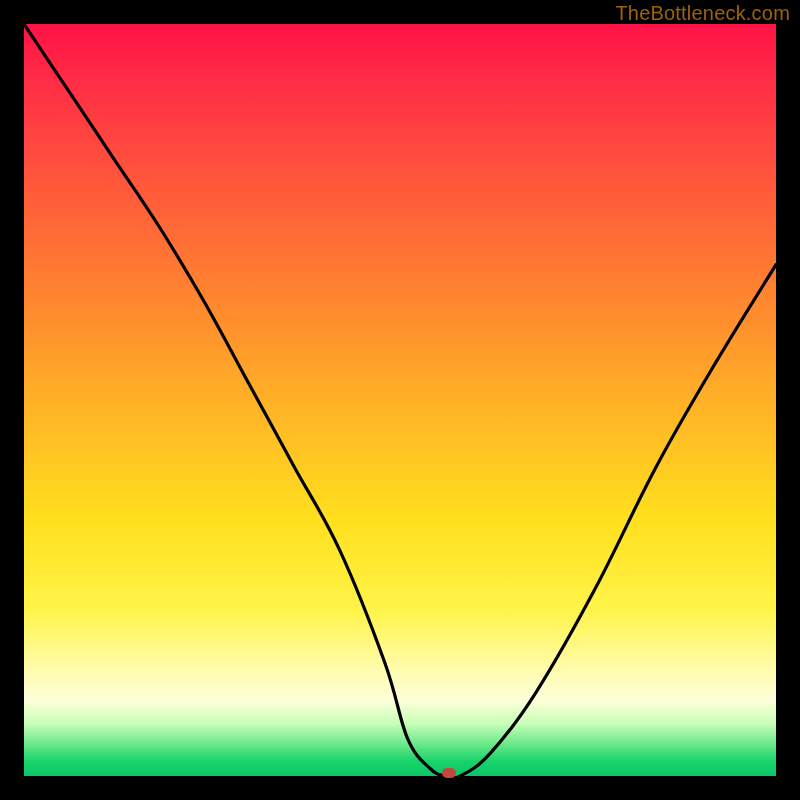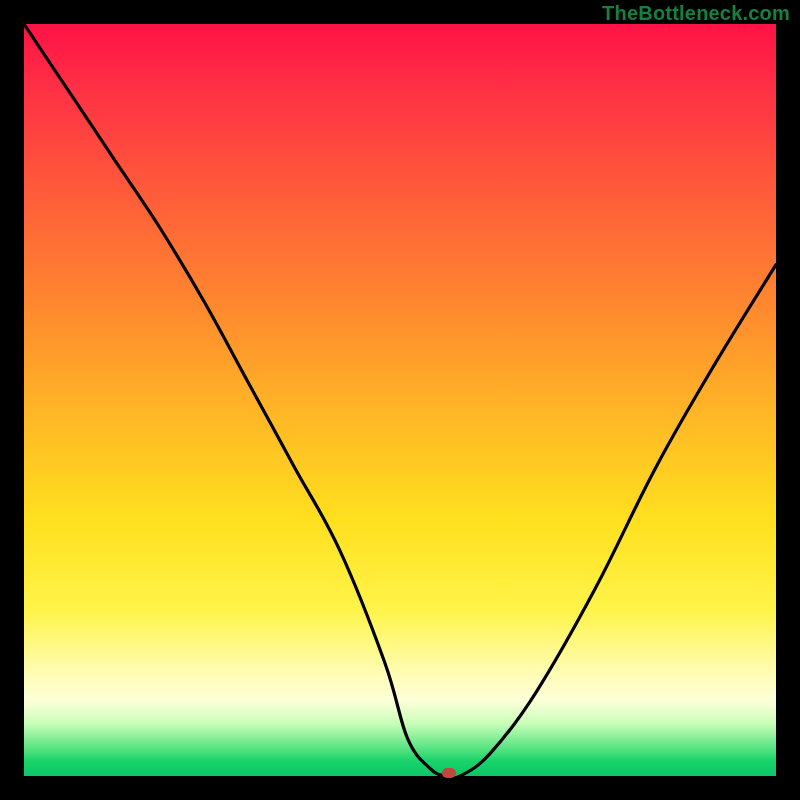--- a/index.html
+++ b/index.html
@@ -54,24 +54,24 @@
     width: 14px;
     height: 10px;
     border-radius: 5px;
     background: #c0493f;
     transform: translate(-50%, -50%);
   }
   .watermark {
     position: absolute;
     top: 2px;
     right: 10px;
-    color: #15803d;
+    color: #a16207;
     font-size: 20px;
     letter-spacing: 0.2px;
-    font-weight: 700;
+    font-weight: 400;
     user-select: none;
   }
 </style>
 </head>
 <body>
 
 <div class="stage">
 
   <div class="watermark">TheBottleneck.com</div>
 

